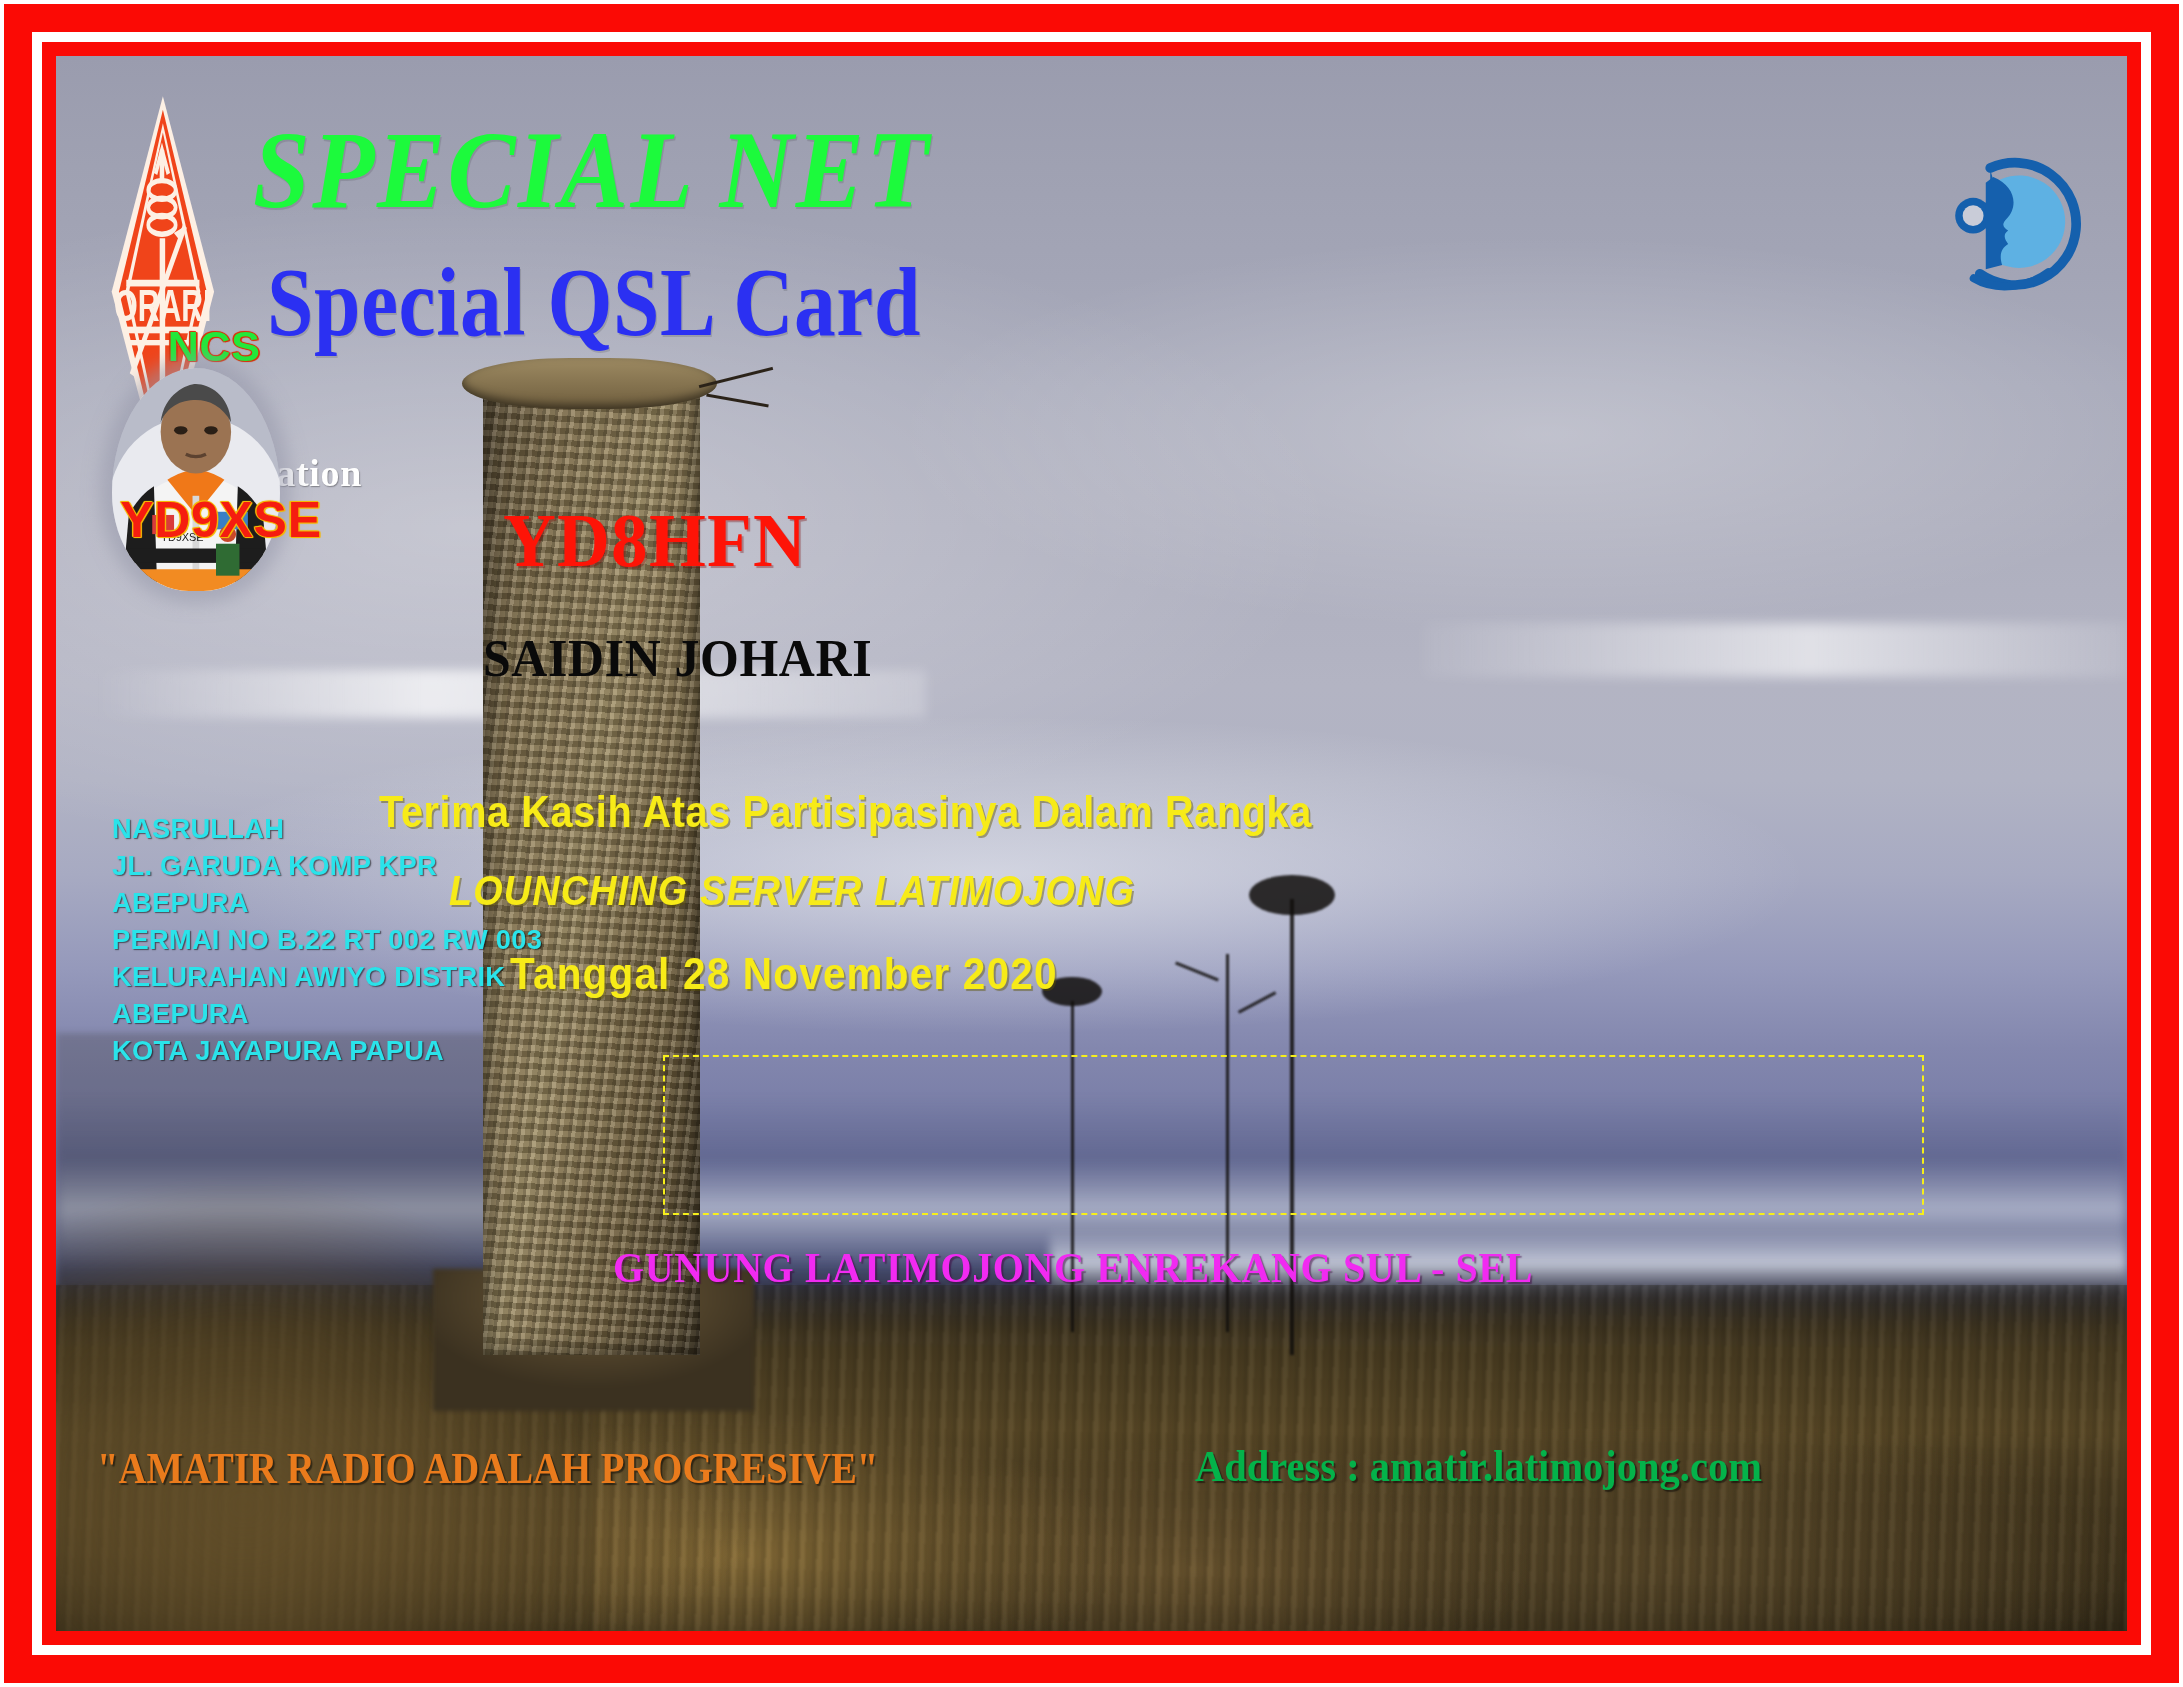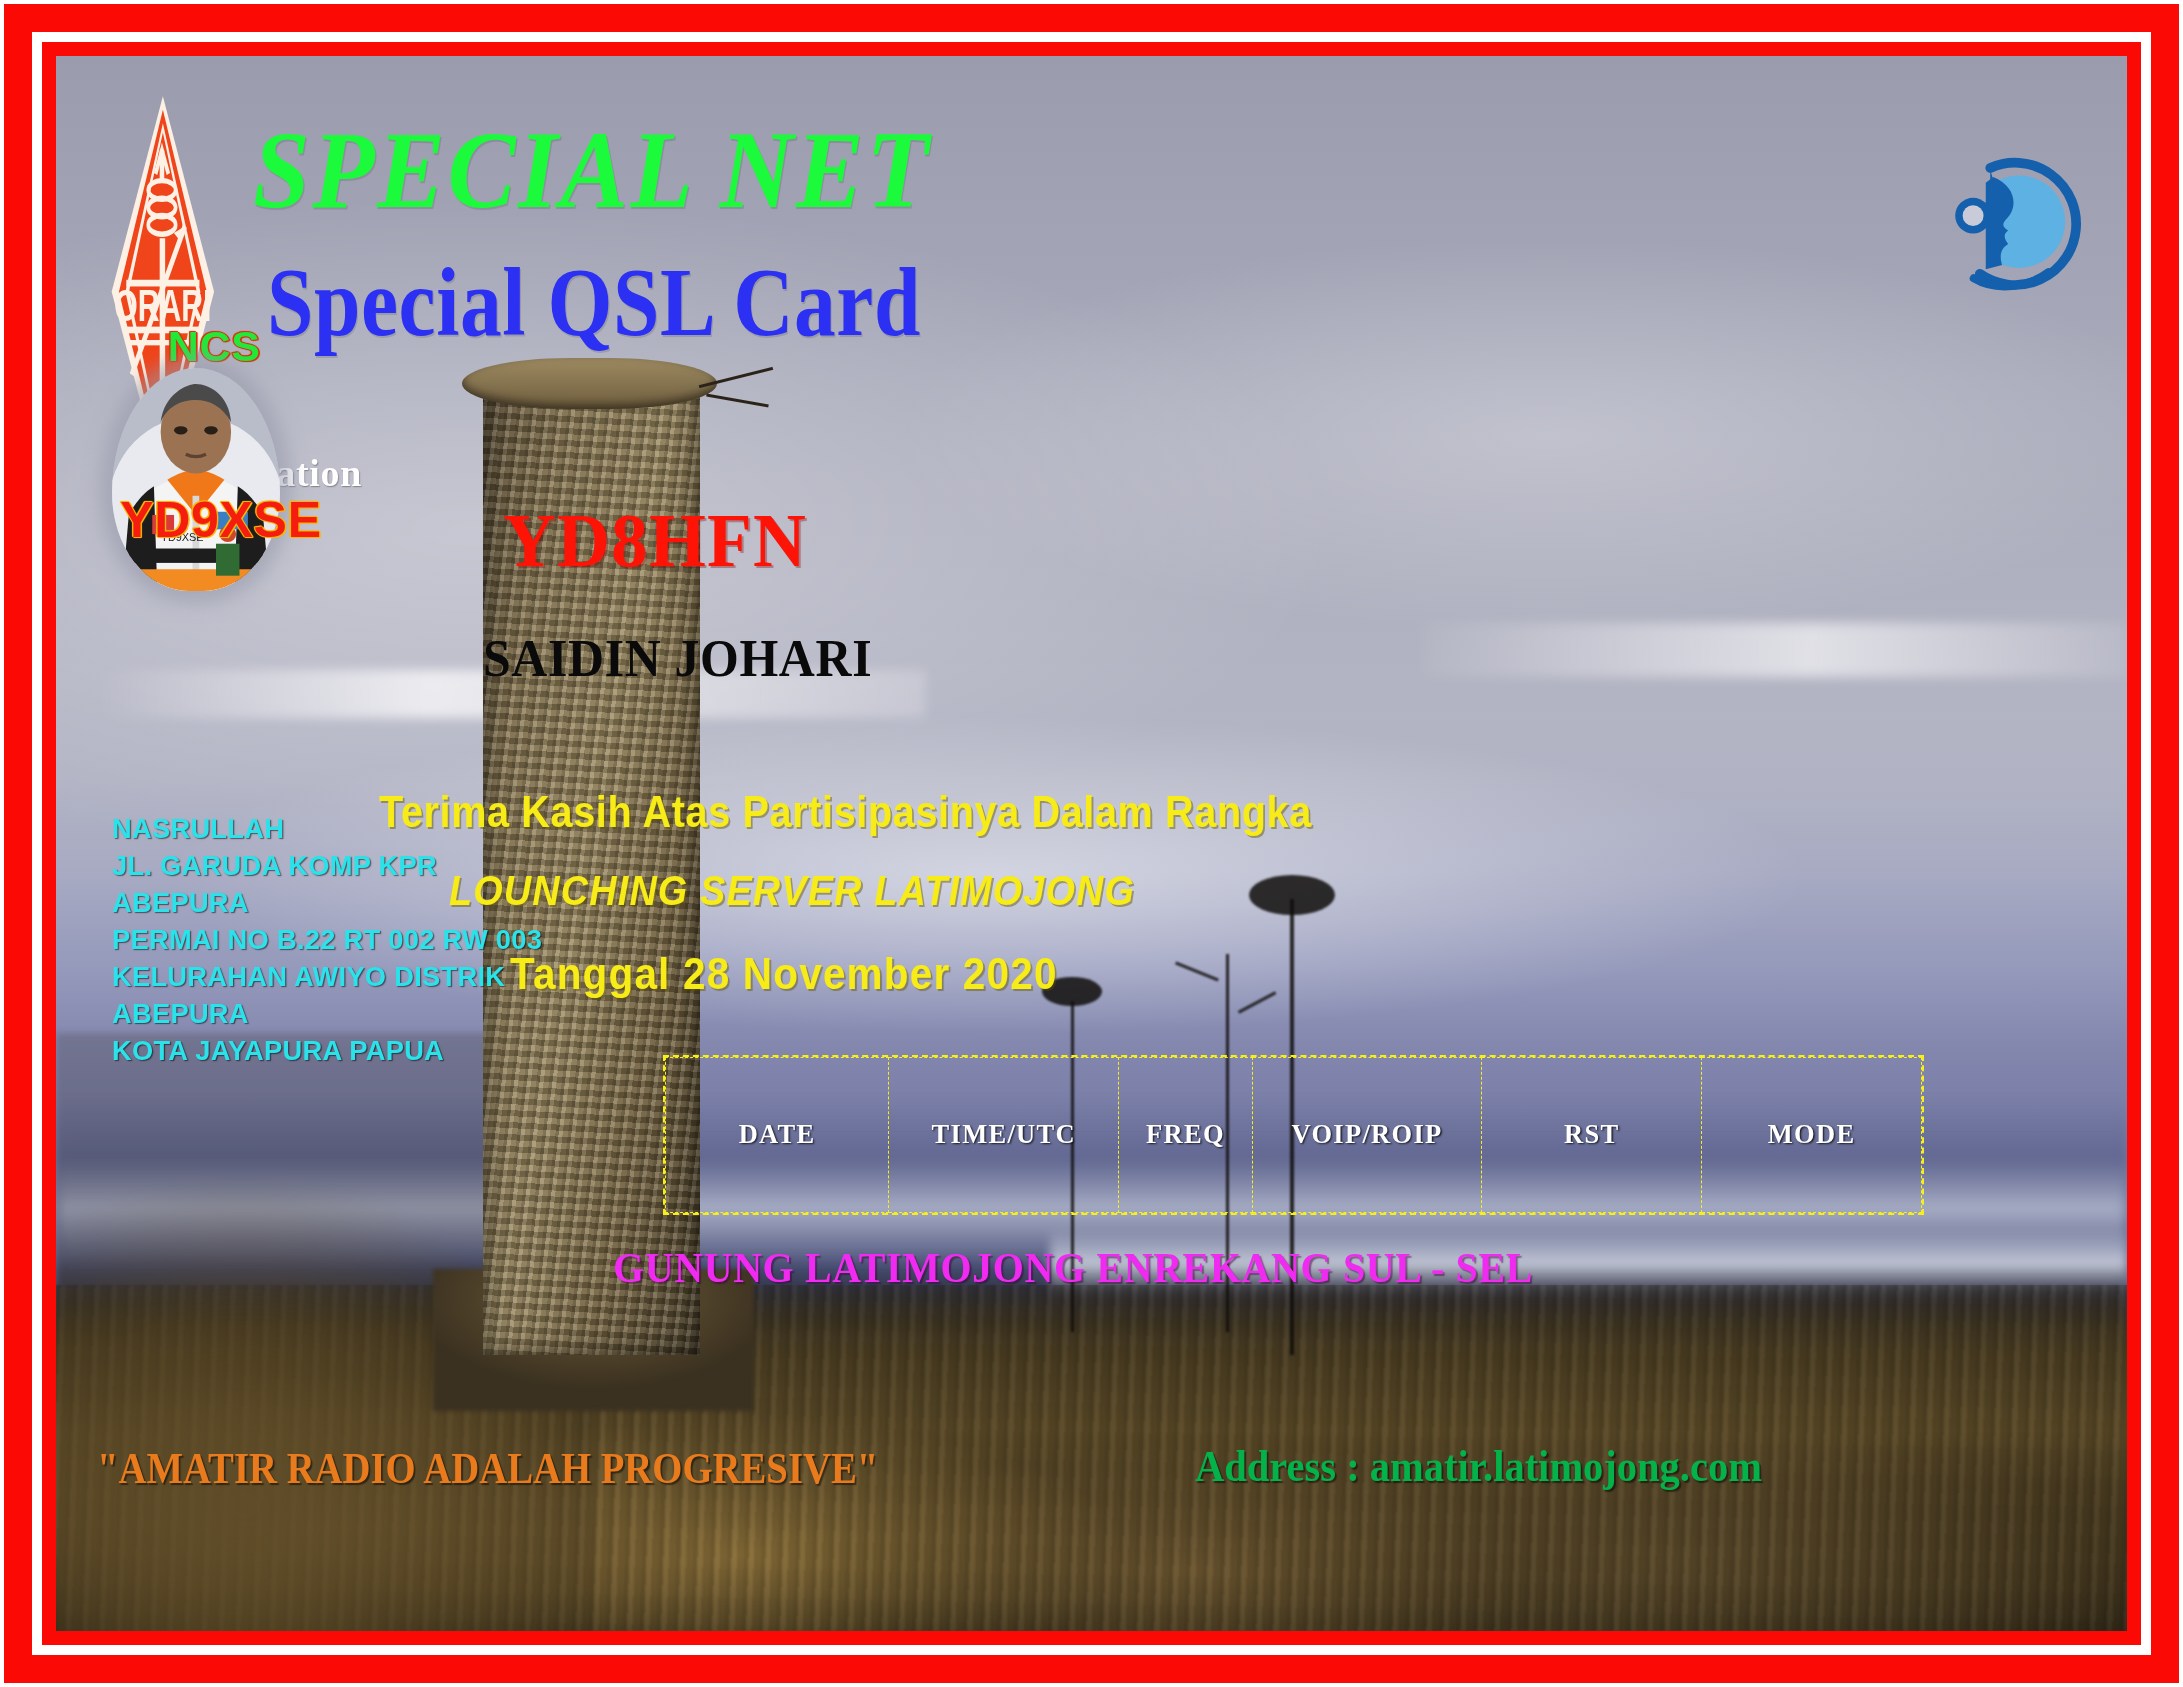--- a/index.html
+++ b/index.html
@@ -276,28 +276,20 @@
       <div>ABEPURA</div>
       <div>PERMAI NO B.22 RT 002 RW 003</div>
       <div>KELURAHAN AWIYO DISTRIK</div>
       <div>ABEPURA</div>
       <div>KOTA JAYAPURA PAPUA</div>
     </div>
 
     <div id="qtable">
       <table>
         <tbody>
-            <tr class="hdr">
-          <td class="c1">DATE</td>
-          <td class="c2">TIME/UTC</td>
-          <td class="c3">FREQ</td>
-          <td class="c4">VOIP/ROIP</td>
-          <td class="c5">RST</td>
-          <td class="c6">MODE</td>
-        </tr>
       </tbody>
         </table>
     </div>
 
     <div class="t" id="mountain">GUNUNG LATIMOJONG ENREKANG SUL - SEL</div>
     <div class="t" id="motto">"AMATIR  RADIO ADALAH PROGRESIVE"</div>
     <div class="t" id="web">Address  : amatir.latimojong.com</div>
 
   </div>
 </div>

